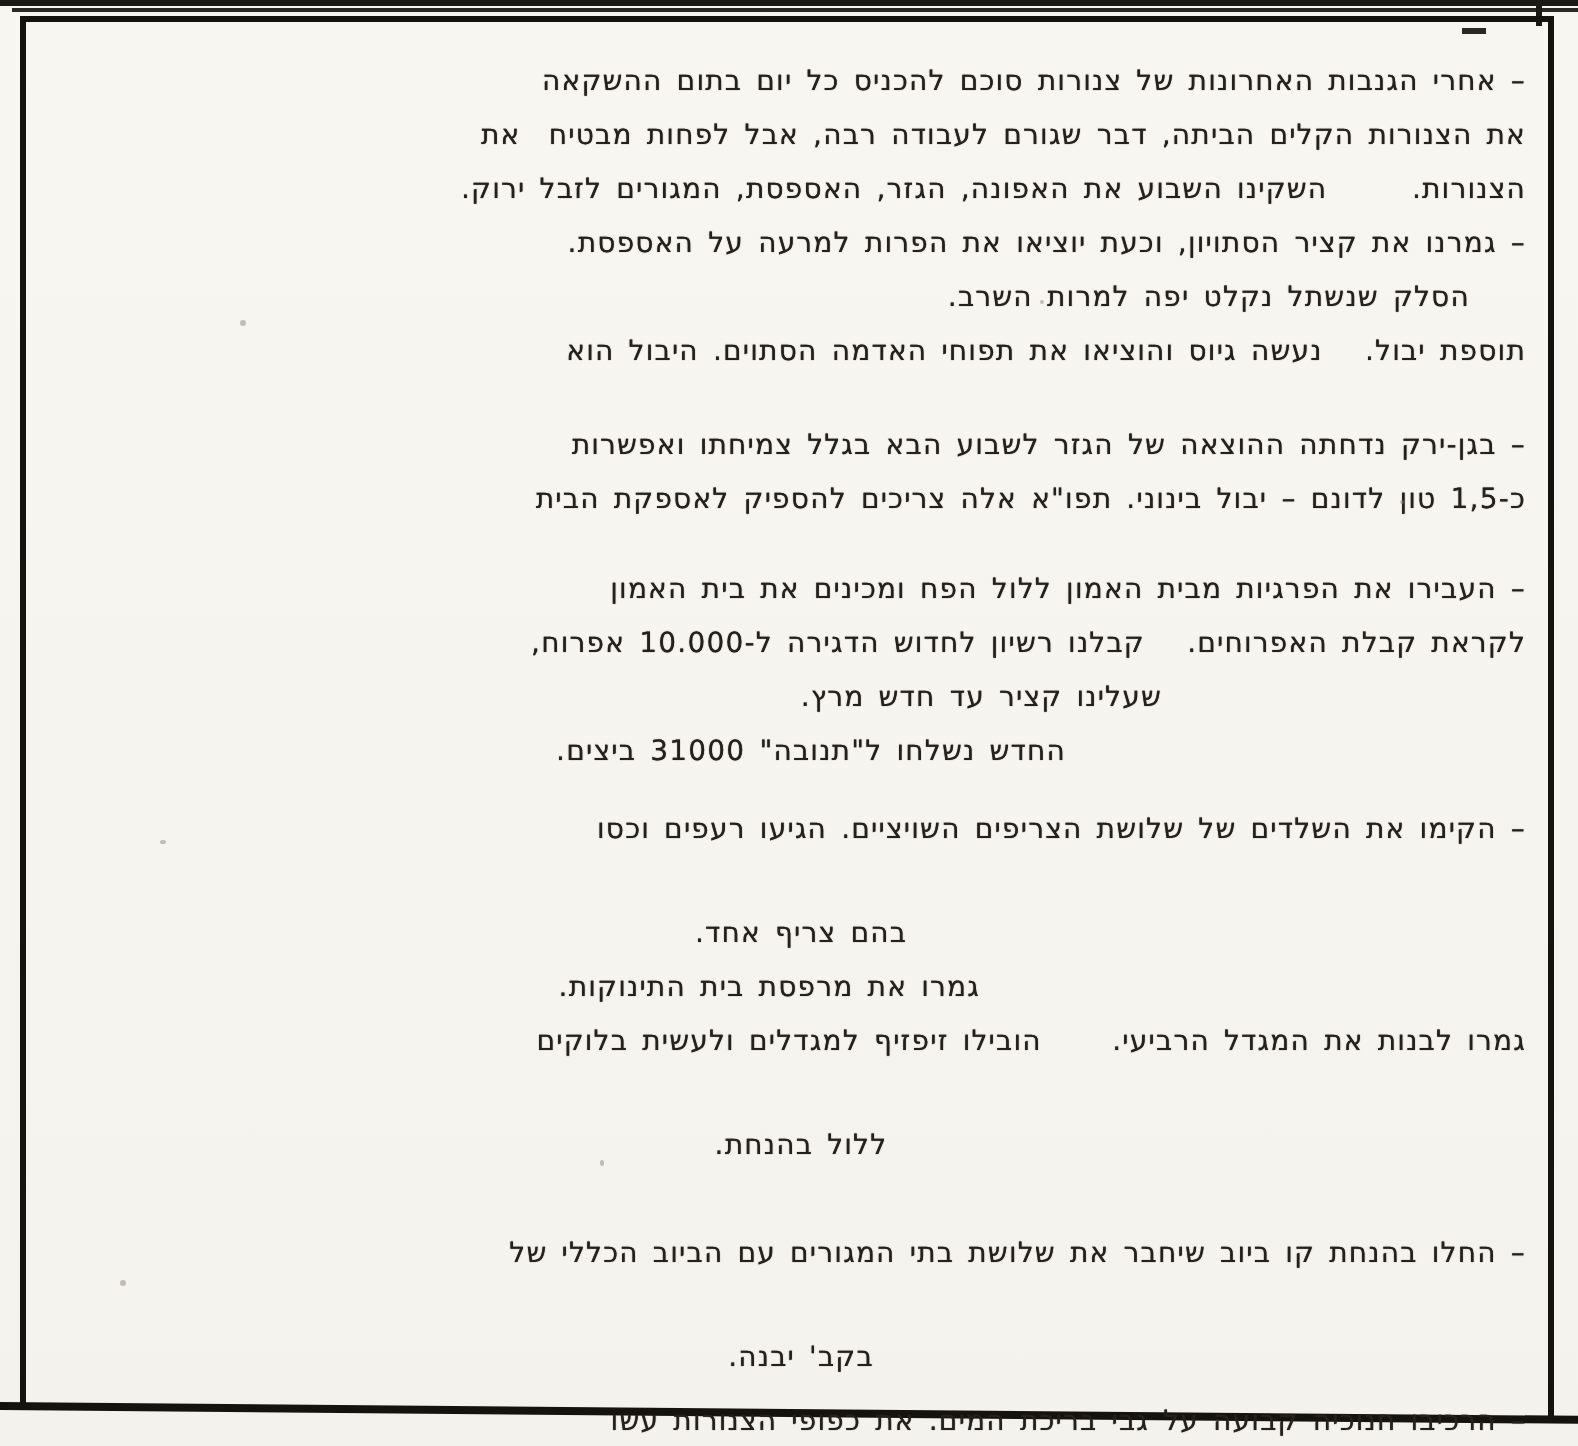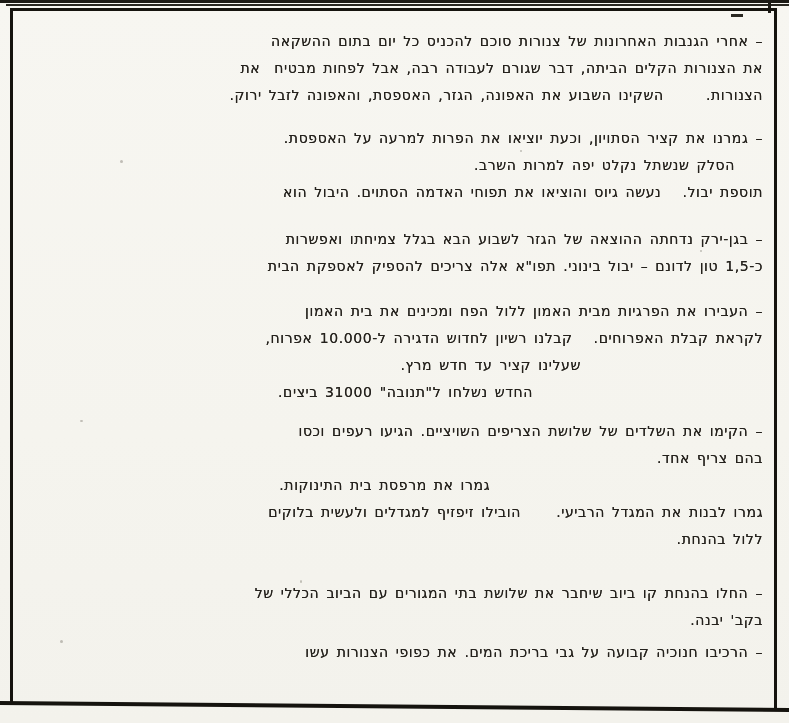--- a/index.html
+++ b/index.html
@@ -30,26 +30,26 @@
   
   .doc{
     position:absolute;left:30px;right:26px;top:18px;
     direction:rtl;text-align:right;
     color:#24211c;
     font-size:14px;line-height:27px;
     letter-spacing:.6px;word-spacing:2px;
     text-shadow:0 0 .5px rgba(36,33,28,.85);
   }
   .line{white-space:pre;height:27px;overflow:visible;}
-  .line.left{text-align:right;padding-left:8px;}
+  .line.left{text-align:center;padding-left:8px;margin-top:25px;}
   .ind28{padding-right:28px;}
   .ind182{padding-right:182px;}
   .ind230{padding-right:230px;}
   .ind273{padding-right:273px;}
-  .mt16{margin-top:16px;} .mt20{margin-top:20px;} .mt18{margin-top:18px;}
+  .mt16{} .mt20{margin-top:20px;} .mt18{margin-top:18px;}
   .mt12{margin-top:12px;} .mt27{margin-top:27px;} .mt5{margin-top:5px;}
   .mt10{margin-top:10px;}
   
   .speck{position:absolute;background:#8a857c;border-radius:50%;opacity:.5;}
 </style>
 </head>
 <body>
 
 <div class="page">
 
@@ -62,21 +62,21 @@
   <div class="frame-right"></div>
   <div class="frame-bottom"></div>
 
   <div class="stray-dash"></div>
 
   <div class="doc">
 
     <div>
       <div class="line mt10">– אחרי הגנבות האחרונות של צנורות סוכם להכניס כל יום בתום ההשקאה</div>
       <div class="line">את הצנורות הקלים הביתה, דבר שגורם לעבודה רבה, אבל לפחות מבטיח  את</div>
-      <div class="line">הצנורות.      השקינו השבוע את האפונה, הגזר, האספסת, והאפונה לזבל ירוק.</div>
+      <div class="line">הצנורות.      השקינו השבוע את האפונה, הגזר, האספסת, המגורים לזבל ירוק.</div>
     </div>
 
     <div>
       <div class="line mt16">– גמרנו את קציר הסתויון, וכעת יוציאו את הפרות למרעה על האספסת.</div>
       <div class="line ind28">הסלק שנשתל נקלט יפה למרות השרב.</div>
     </div>
 
     <div>
       <div class="line">תוספת יבול.   נעשה גיוס והוציאו את תפוחי האדמה הסתוים. היבול הוא</div>
       <div class="line mt20">– בגן-ירק נדחתה ההוצאה של הגזר לשבוע הבא בגלל צמיחתו ואפשרות</div>

